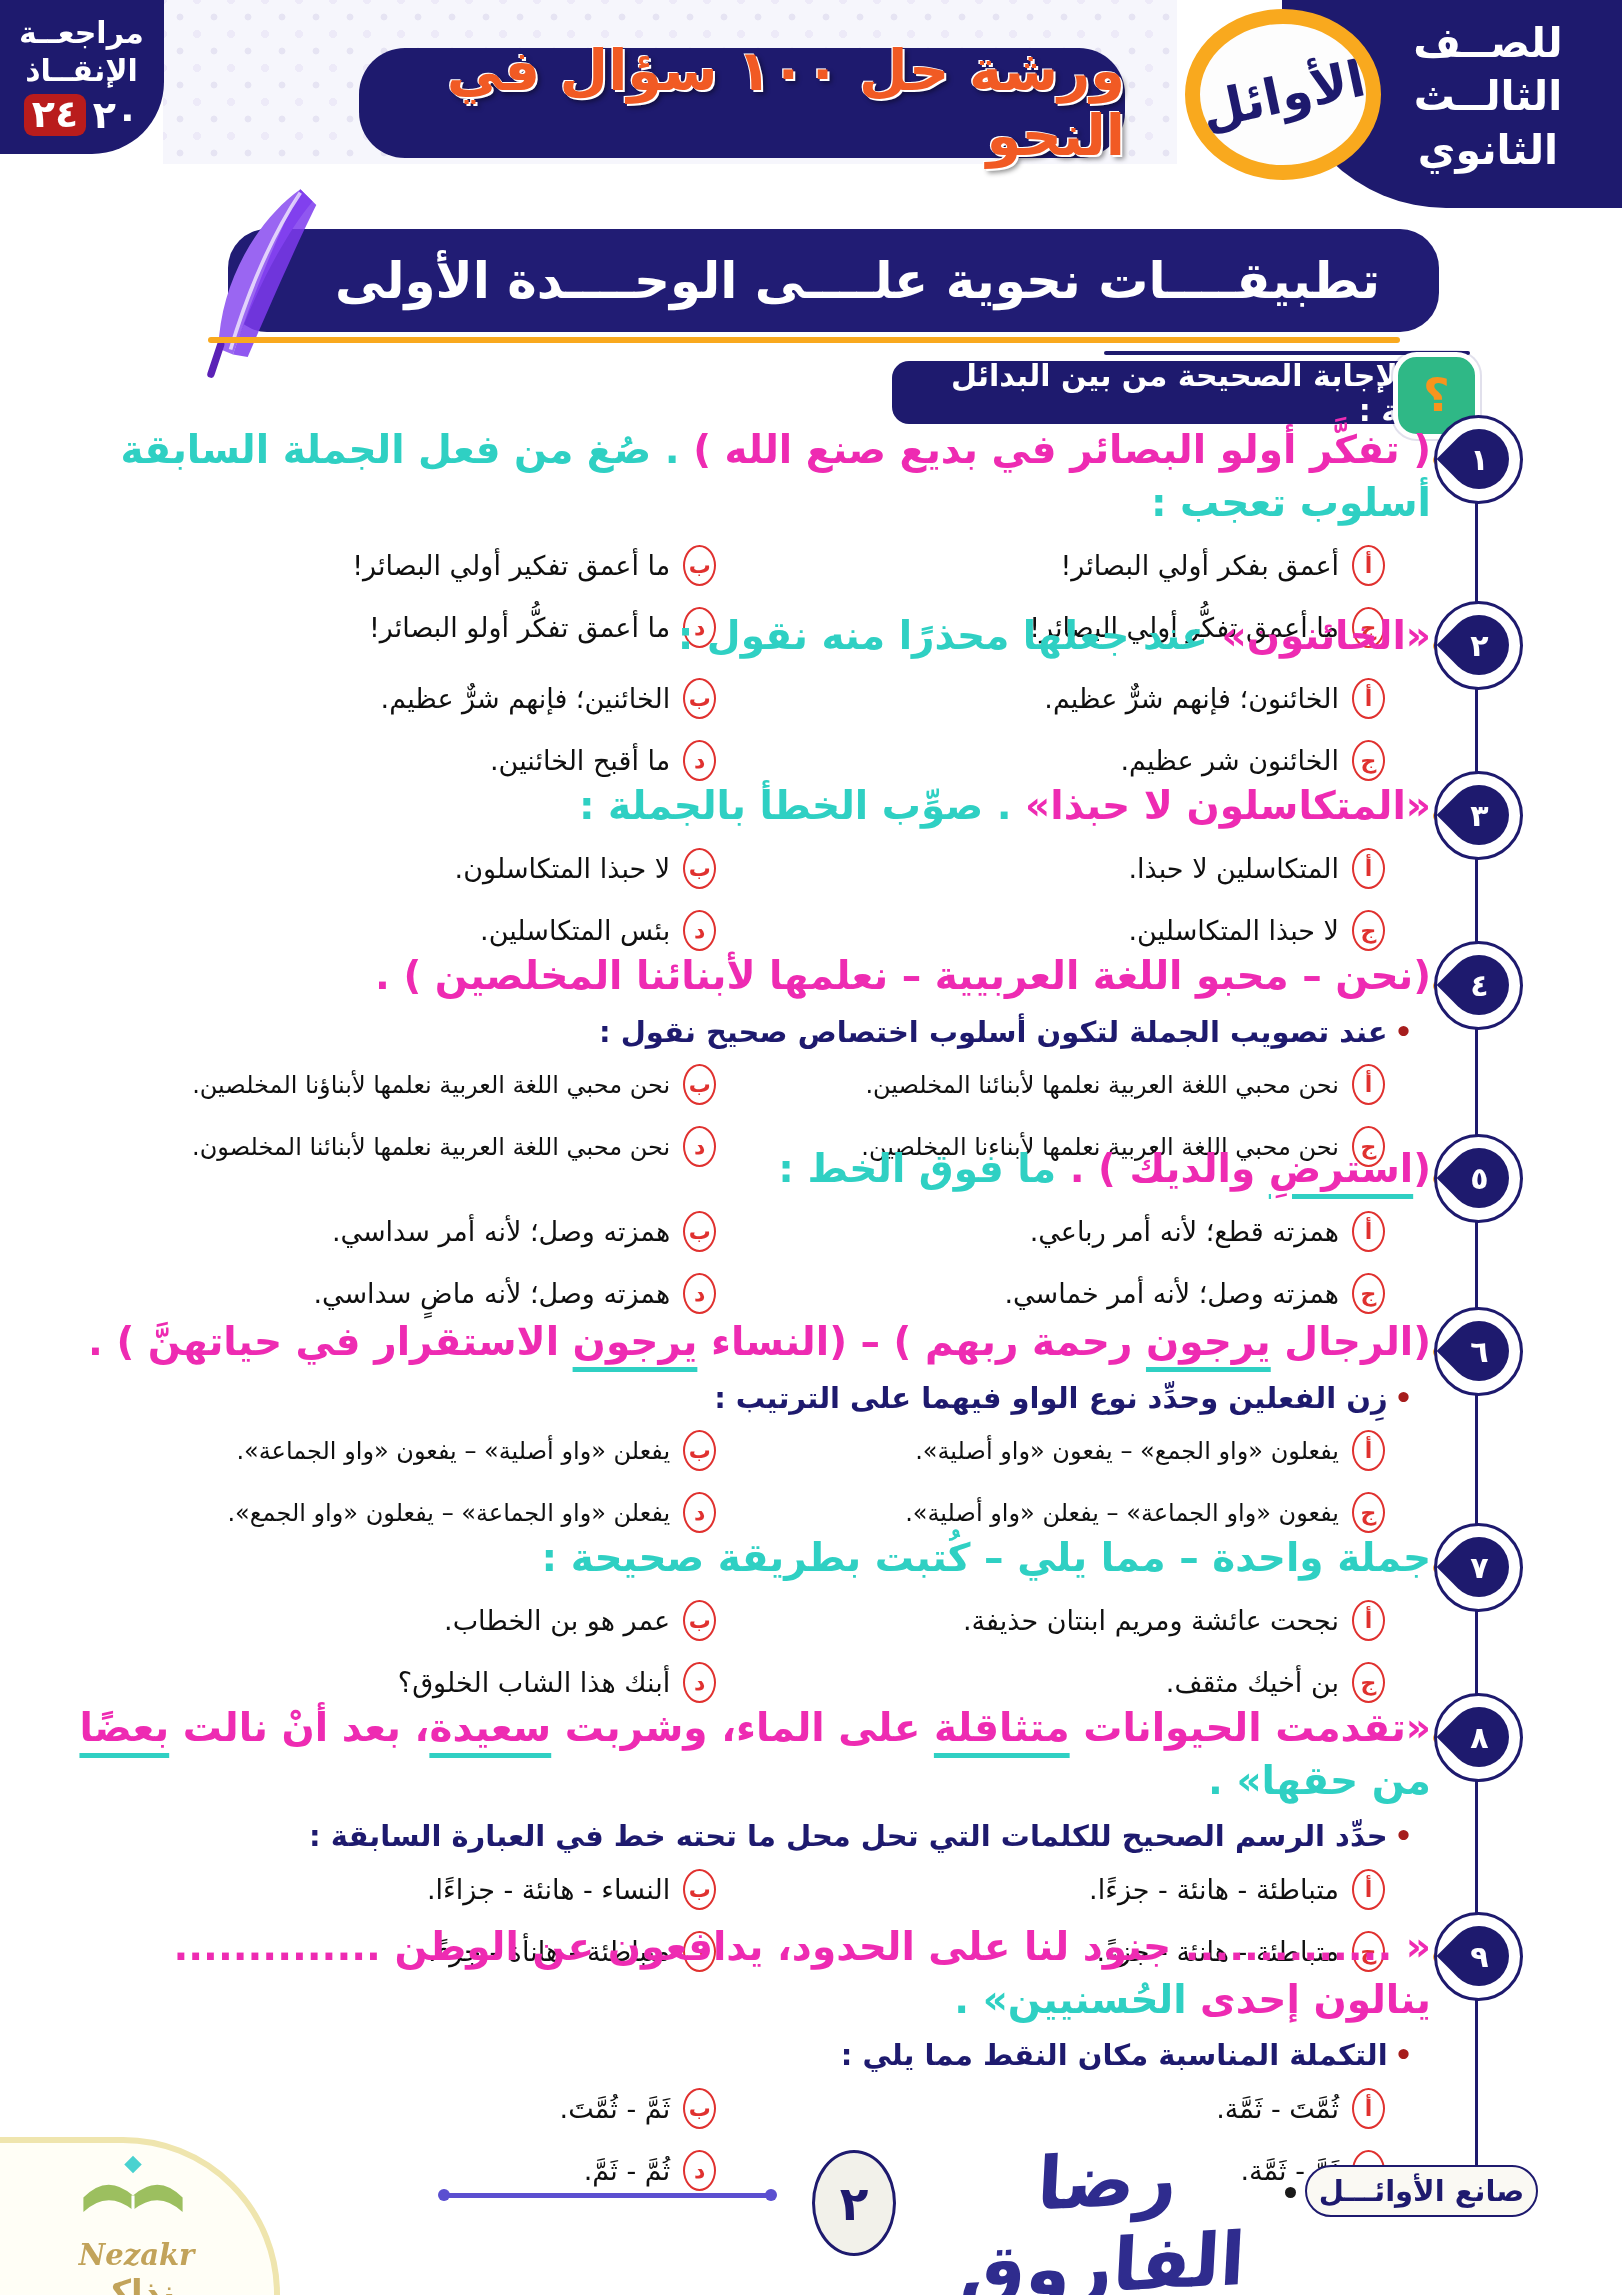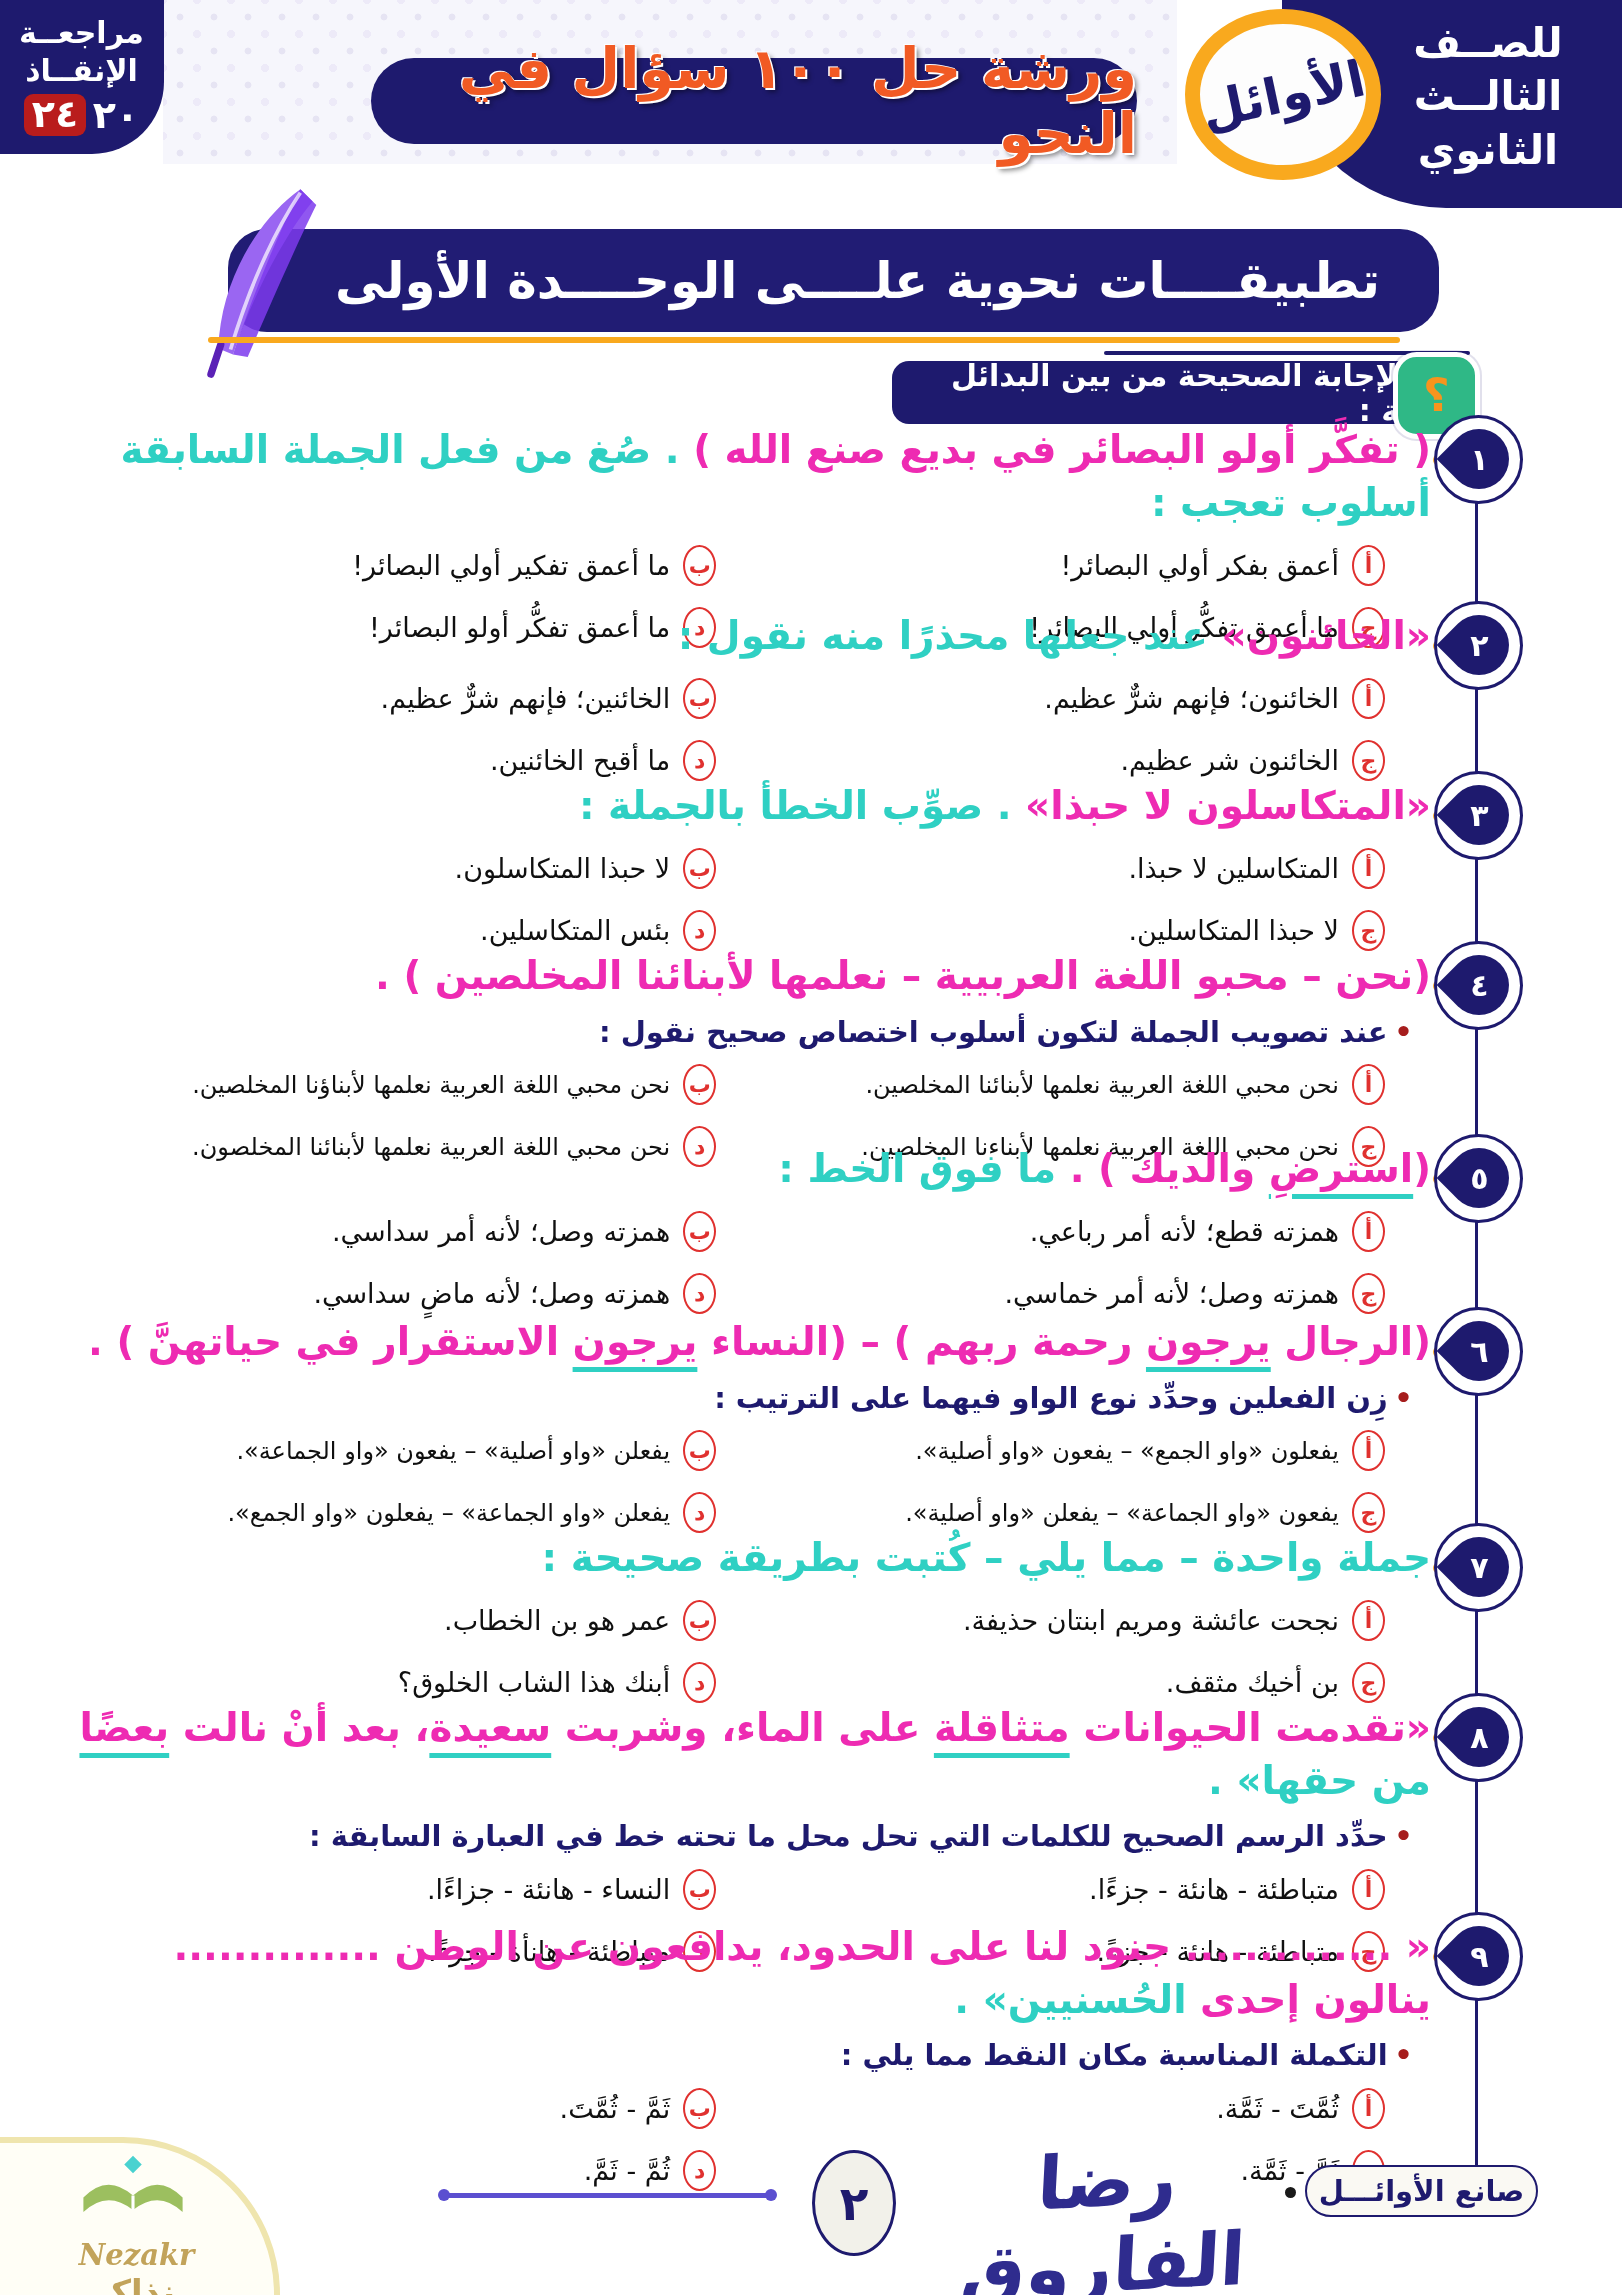--- a/index.html
+++ b/index.html
@@ -17,22 +17,22 @@
   .yrow{display:flex;justify-content:center;align-items:center;gap:6.5px;margin-top:3.9px;}
   .yrow .y1{font-size:38px;font-weight:bold;}
   .ybox{background:#b91c1c;border-radius:9.2px;padding:0 7.9px;font-size:38px;font-weight:bold;line-height:1.1;text-align:center;}
   .hdr-right{position:absolute;top:0;right:0;width:340px;height:208px;background:#1e1a6e;
       border-radius:0 0 0 164px;color:#fff;text-align:center;box-sizing:border-box;
       padding:17px 26px 0 98px;font-size:41px;font-weight:bold;line-height:1.3;}
   .logo{position:absolute;top:9.2px;right:241px;width:196px;height:171px;border-radius:50%;
       border:15.7px solid #f9a91e;background:#fdfdfd;box-sizing:border-box;
       display:flex;align-items:center;justify-content:center;overflow:hidden;}
   .logo span{color:#1e1a6e;font-size:50px;font-weight:bold;transform:rotate(-12deg);}
-  .banner{position:absolute;top:48px;right:485px;width:766px;height:86px;background:#1e1a6e;
-      border-radius:46px;display:flex;align-items:center;justify-content:center;margin-top:10px;}
+  .banner{position:absolute;top:48px;right:497px;width:766px;height:110px;background:#1e1a6e;
+      border-radius:46px;display:flex;align-items:center;justify-content:center;}
   .banner span{color:#f15a24;font-size:56px;font-weight:bold;letter-spacing:0.7px;
       text-shadow:2px 2px 0 #ffffff,-1.3px -1.3px 0 #ffffff,3.9px 3.9px 5.2px rgba(0,0,0,.45);}
   
   .title-bar{position:absolute;top:229px;right:183px;width:1211px;height:103px;background:#211c74;
       border-radius:39px;display:flex;align-items:center;justify-content:center;}
   .title-bar::after{content:"";position:absolute;right:39px;left:-19.6px;bottom:-10.5px;height:5.9px;
       background:#f9a91e;border-radius:3.3px;}
   .title-bar span{color:#fff;font-size:50px;font-weight:bold;margin-left:48px;}
   .feather{position:absolute;top:-46px;left:-46px;width:151px;height:196px;}
   

